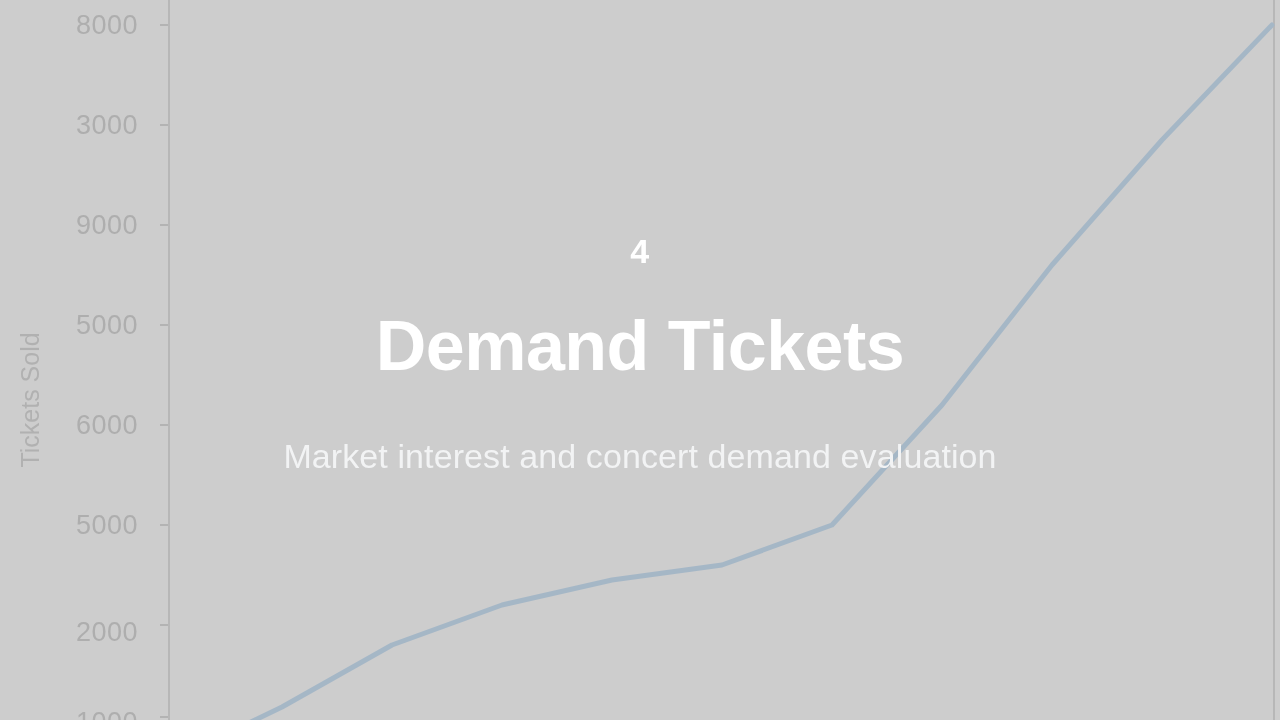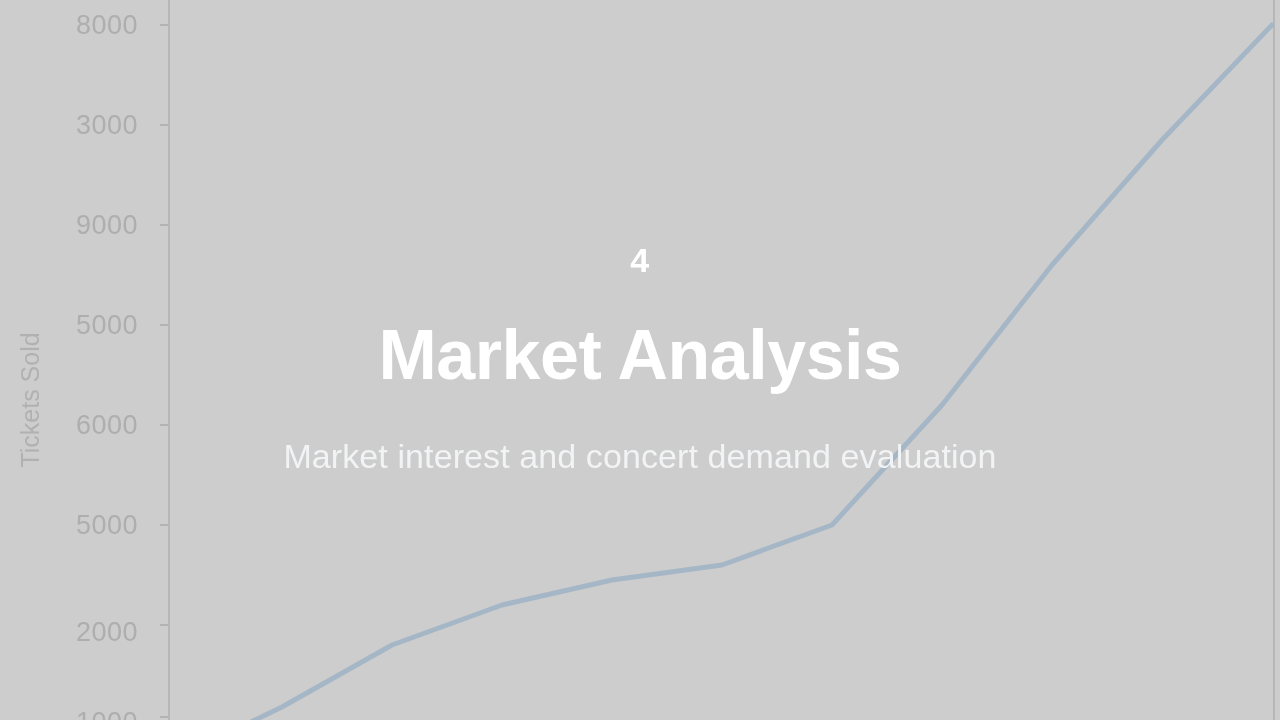--- a/index.html
+++ b/index.html
@@ -125,21 +125,21 @@
     color: #ffffff;
     line-height: 1.05;
     margin: 0 0 44px 0;
     letter-spacing: -0.5px;
   }
   #section-subtitle {
     font-size: 34px;
     font-weight: normal;
     color: #f2f3f4;
     line-height: 1.2;
-    margin: 0;
+    margin: 9px;
     letter-spacing: 0.1px;
   }
 </style>
 </head>
 <body>
 
 <div id="slide">
 
   <div id="chart-layer">
     <div id="chart-figure">
@@ -170,17 +170,17 @@
 
       <svg id="series-svg" viewBox="0 0 1280 720" preserveAspectRatio="none">
         <polyline id="series-line" fill="none" stroke="#6f99bd" stroke-width="5" stroke-linecap="round" stroke-linejoin="round" points="172.0,760.0 282.0,707.0 392.0,645.0 502.0,605.0 612.0,580.0 722.0,565.0 832.0,525.0 942.0,405.0 1052.0,265.0 1162.0,140.0 1272.0,25.0"></polyline>
       </svg>
     </div>
     <div id="wash"></div>
   </div>
 
   <div id="title-block">
     <div id="section-number">4</div>
-    <div id="section-title">Market Analysis</div>
+    <div id="section-title">Demand Tickets</div>
     <div id="section-subtitle">Market interest and concert demand evaluation</div>
   </div>
 
 </div>
 
 </body></html>

